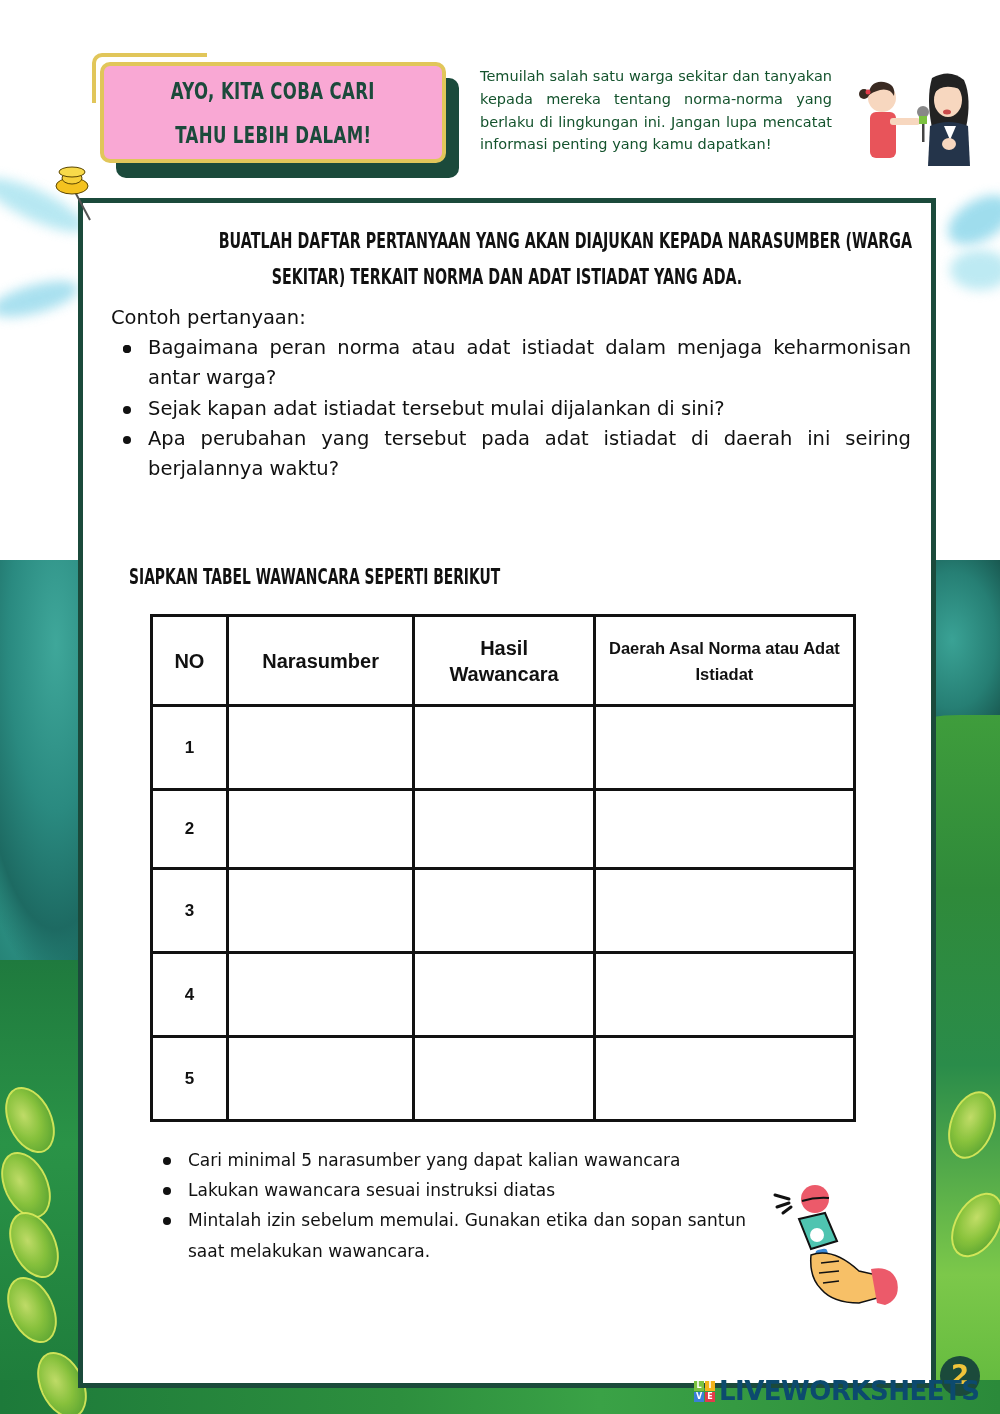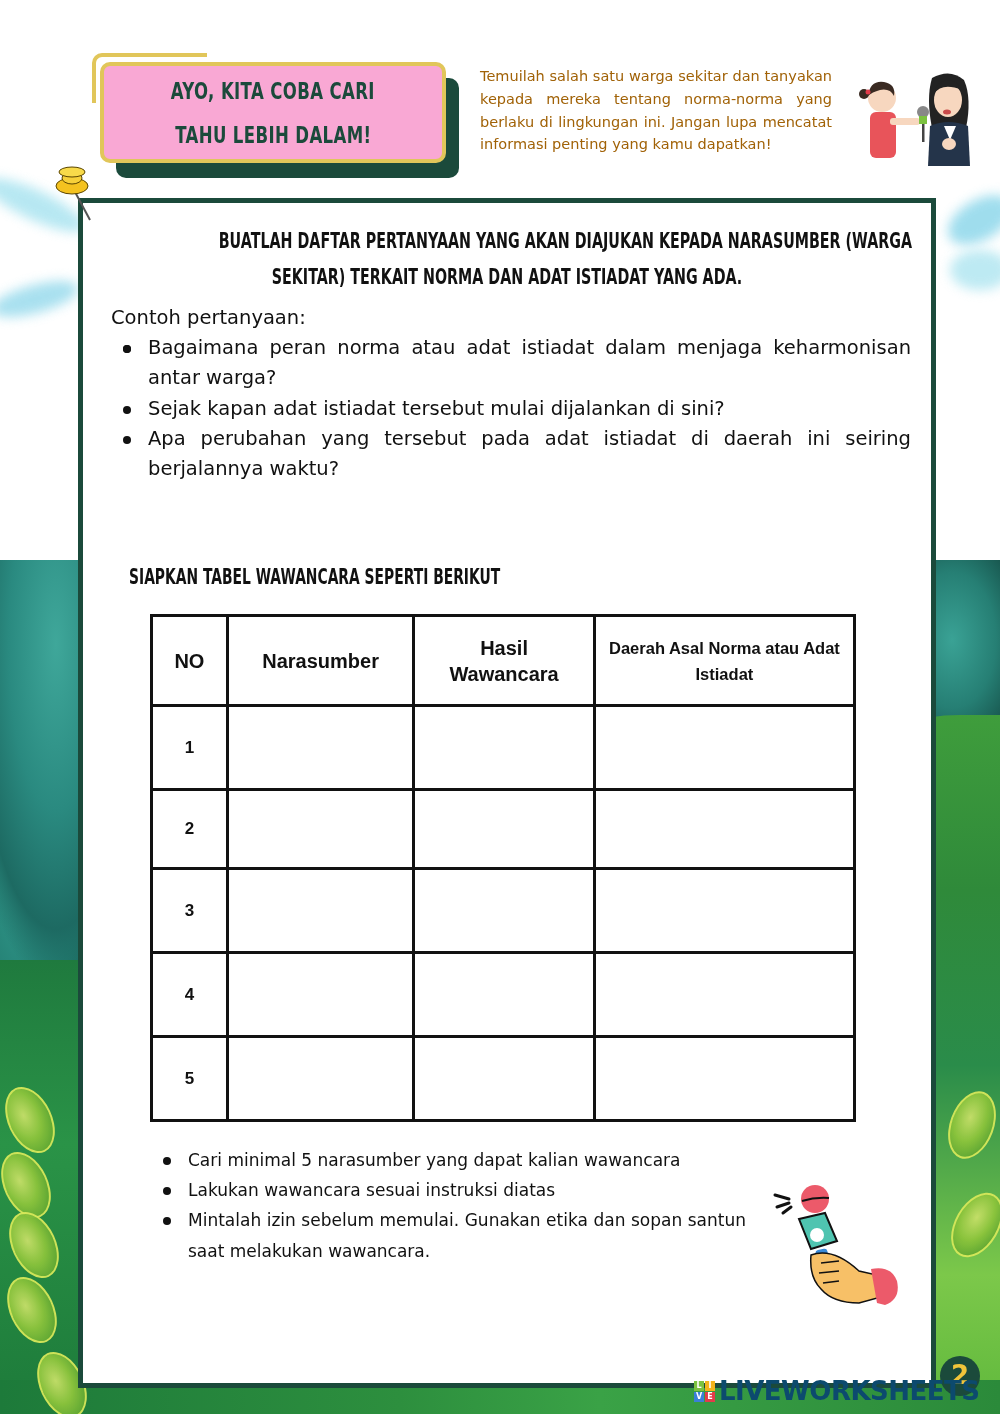--- a/index.html
+++ b/index.html
@@ -37,21 +37,21 @@
     border-top: 4px solid #e1c65a; border-left: 4px solid #e1c65a; border-top-left-radius: 10px; z-index: 2; }
   .title-card { position: absolute; left: 100px; top: 62px; width: 346px; height: 101px;
     background: #f9a8d4; border: 4px solid #e1c65a; border-radius: 10px; z-index: 3;
     display: flex; flex-direction: column; align-items: center; justify-content: center; }
   .title-line { font-family: "DejaVu Sans", sans-serif; font-weight: bold; color: #1b4a3b;
     font-size: 23px; letter-spacing: 0.5px; transform: scaleX(0.72); line-height: 44px; white-space: nowrap; }
 
   
   .intro { position: absolute; left: 480px; top: 65px; width: 352px; z-index: 3;
     font-family: "DejaVu Sans", sans-serif; font-size: 14.5px; line-height: 22.8px;
-    text-align: justify; color: #a16207; }
+    text-align: justify; color: #14532d; }
 
   
   .interview-illus { position: absolute; left: 850px; top: 68px; width: 125px; height: 100px; z-index: 3; }
 
   
   .pushpin { position: absolute; left: 52px; top: 162px; width: 50px; height: 66px; z-index: 5; }
 
   
   .frame { position: absolute; left: 78px; top: 198px; width: 858px; height: 1190px;
     background: #fff; border: 5px solid #1b4a3b; z-index: 2; }

